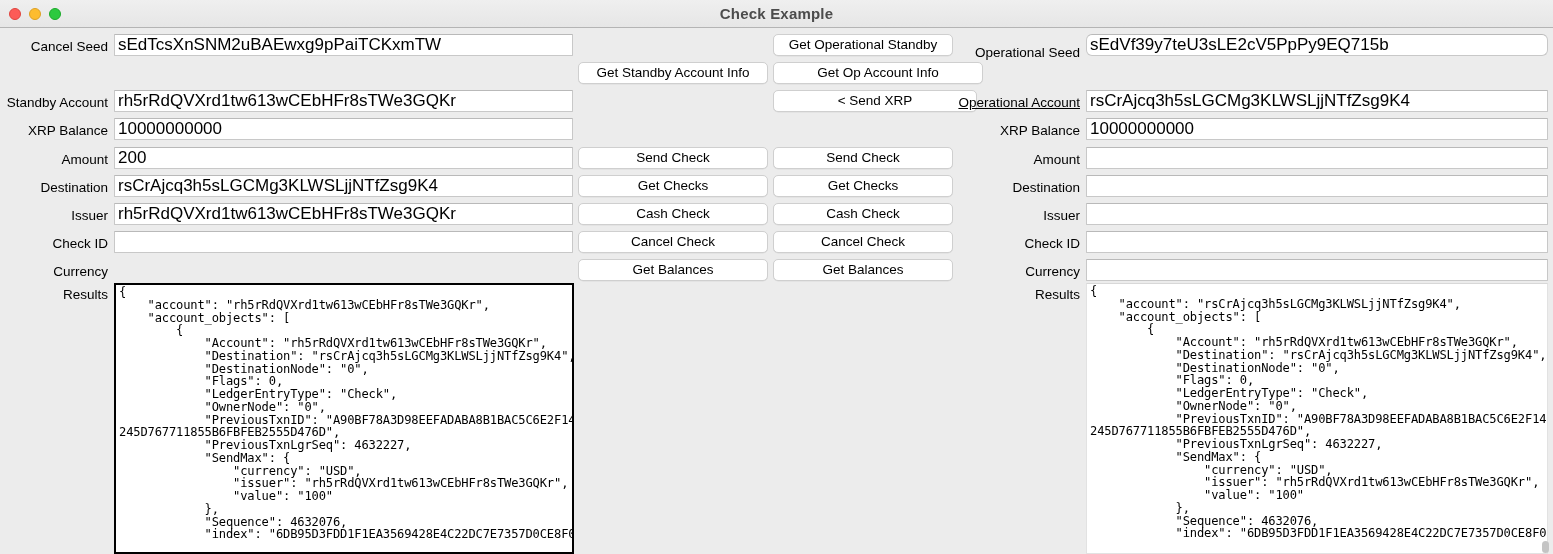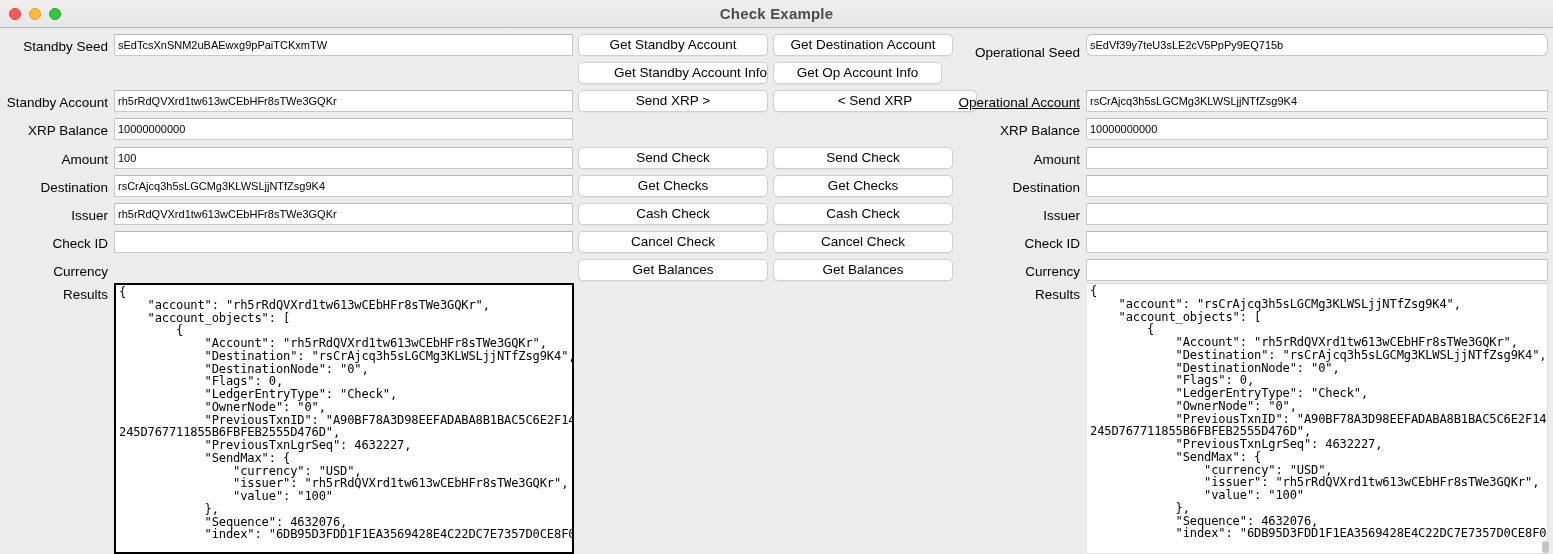--- a/index.html
+++ b/index.html
@@ -61,21 +61,21 @@
   }
 
   
   .tf {
     position: absolute;
     height: 22px;
     background: #ffffff;
     border: 1px solid #c8c8c8;
     border-top-color: #b9b9b9;
     font-family: "Liberation Sans", sans-serif;
-    font-size: 11px;
+    font-size: 17px;
     color: #000;
     padding: 0 3px;
     line-height: 20px;
     white-space: nowrap;
     overflow: hidden;
     border-radius: 1px;
   }
 
   
   .btn {
@@ -130,31 +130,31 @@
     <div class="traffic">
       <span class="light close"></span>
       <span class="light min"></span>
       <span class="light max"></span>
     </div>
     <div class="title-text">Check Example</div>
   </div>
 
   <div class="body-area">
 
-    <div class="lbl" style="left:0;top:9px;width:108px;">Standby Seed</div>
+    <div class="lbl" style="left:0;top:9px;width:108px;">Cancel Seed</div>
     <div class="tf" style="left:114px;top:5px;width:459px;" placeholder="">sEdTcsXnSNM2uBAEwxg9pPaiTCKxmTW</div>
 
     <div class="lbl" style="left:0;top:65px;width:108px;">Standby Account</div>
     <div class="tf" style="left:114px;top:61px;width:459px;">rh5rRdQVXrd1tw613wCEbHFr8sTWe3GQKr</div>
 
     <div class="lbl" style="left:0;top:93px;width:108px;">XRP Balance</div>
     <div class="tf" style="left:114px;top:89px;width:459px;">10000000000</div>
 
     <div class="lbl" style="left:0;top:122px;width:108px;">Amount</div>
-    <div class="tf" style="left:114px;top:118px;width:459px;">100</div>
+    <div class="tf" style="left:114px;top:118px;width:459px;">200</div>
 
     <div class="lbl" style="left:0;top:150px;width:108px;">Destination</div>
     <div class="tf" style="left:114px;top:146px;width:459px;">rsCrAjcq3h5sLGCMg3KLWSLjjNTfZsg9K4</div>
 
     <div class="lbl" style="left:0;top:178px;width:108px;">Issuer</div>
     <div class="tf" style="left:114px;top:174px;width:459px;">rh5rRdQVXrd1tw613wCEbHFr8sTWe3GQKr</div>
 
     <div class="lbl" style="left:0;top:206px;width:108px;">Check ID</div>
     <div class="tf" style="left:114px;top:202px;width:459px;"></div>
 
@@ -175,31 +175,29 @@
 245D767711855B6FBFEB2555D476D",
             "PreviousTxnLgrSeq": 4632227,
             "SendMax": {
                 "currency": "USD",
                 "issuer": "rh5rRdQVXrd1tw613wCEbHFr8sTWe3GQKr",
                 "value": "100"
             },
             "Sequence": 4632076,
             "index": "6DB95D3FDD1F1EA3569428E4C22DC7E7357D0CE8F00</div>
 
-    <div class="btn" style="left:578px;top:5px;width:190px;">Get Standby Account</div>
-    <div class="btn" style="left:578px;top:33px;width:190px;text-align:right;">Get Standby Account Info</div>
-    <div class="btn" style="left:578px;top:61px;width:190px;">Send XRP &gt;</div>
+    <div class="btn" style="left:578px;top:33px;width:190px;">Get Standby Account Info</div>
     <div class="btn" style="left:578px;top:118px;width:190px;">Send  Check</div>
     <div class="btn" style="left:578px;top:146px;width:190px;">Get Checks</div>
     <div class="btn" style="left:578px;top:174px;width:190px;">Cash  Check</div>
     <div class="btn" style="left:578px;top:202px;width:190px;">Cancel  Check</div>
     <div class="btn" style="left:578px;top:230px;width:190px;">Get Balances</div>
 
-    <div class="btn" style="left:773px;top:5px;width:180px;">Get Destination Account</div>
-    <div class="btn" style="left:773px;top:33px;width:169px;">Get Op Account Info</div>
+    <div class="btn" style="left:773px;top:5px;width:180px;">Get Operational Standby</div>
+    <div class="btn" style="left:773px;top:33px;width:210px;">Get Op Account Info</div>
     <div class="btn" style="left:773px;top:61px;width:204px;">&lt; Send XRP</div>
     <div class="btn" style="left:773px;top:118px;width:180px;">Send Check</div>
     <div class="btn" style="left:773px;top:146px;width:180px;">Get Checks</div>
     <div class="btn" style="left:773px;top:174px;width:180px;">Cash Check</div>
     <div class="btn" style="left:773px;top:202px;width:180px;">Cancel Check</div>
     <div class="btn" style="left:773px;top:230px;width:180px;">Get Balances</div>
 
     <div class="lbl" style="left:955px;top:15px;width:125px;">Operational Seed</div>
     <div class="tf" style="left:1086px;top:5px;width:462px;border-radius:6px;">sEdVf39y7teU3sLE2cV5PpPy9EQ715b</div>
 

